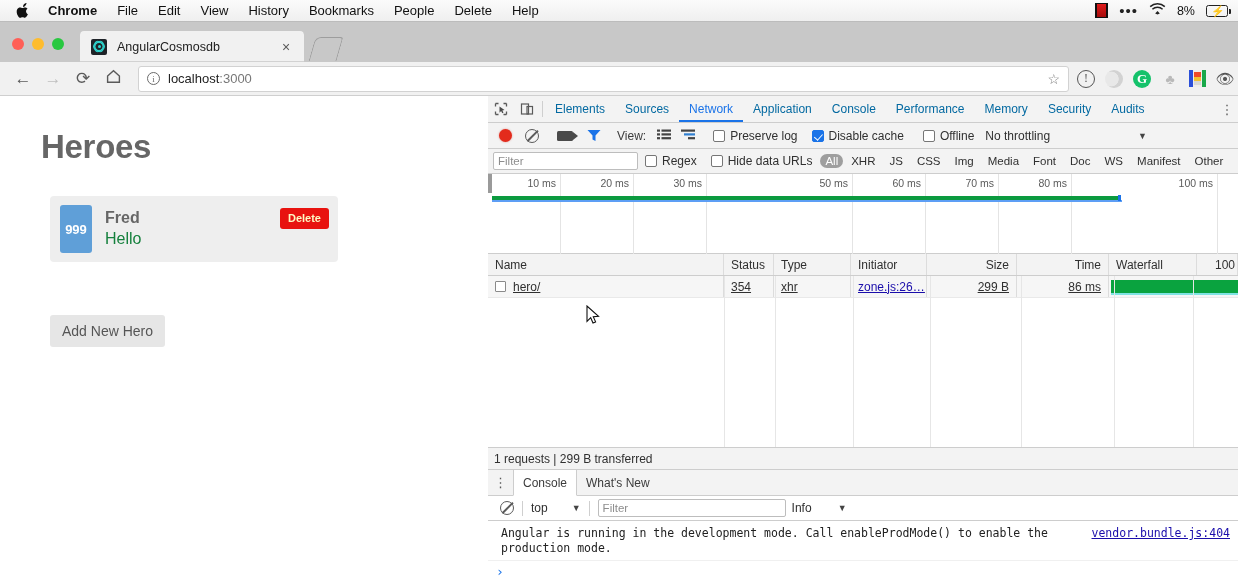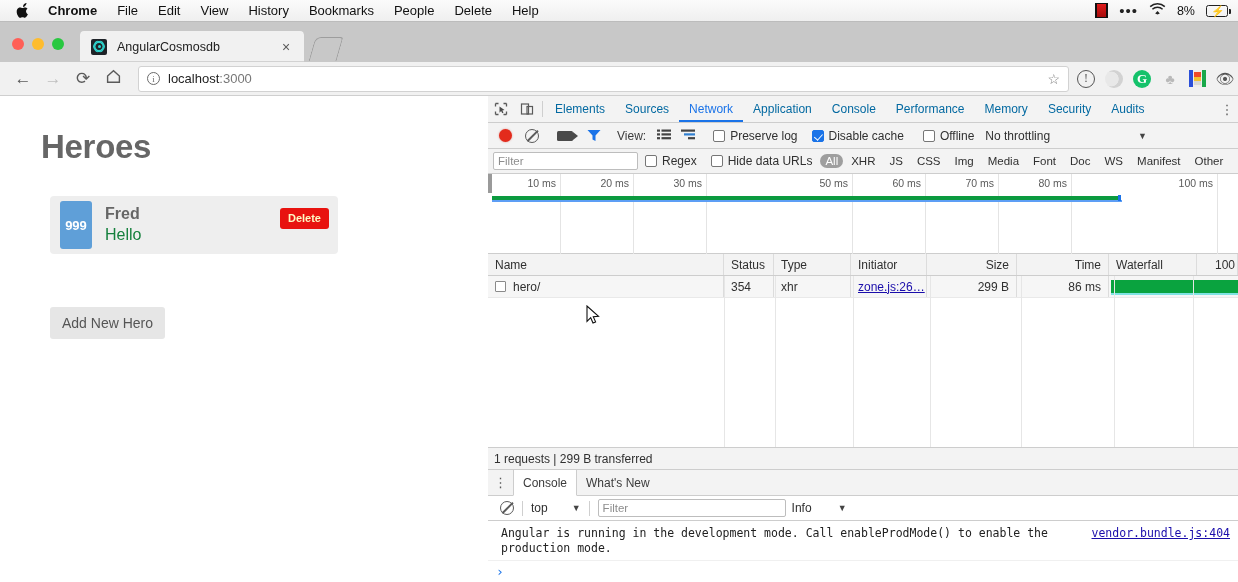--- a/index.html
+++ b/index.html
@@ -152,21 +152,21 @@
   .page {
     position: absolute; left: 8px; top: 96px; width: 488px; height: 486px;
     background: #fff; border-right: 1px solid #0ea5e9;
     overflow: hidden;
   }
   .heroes-title {
     margin: 32px 0 0 33px; font-size: 33px; font-weight: bold; color: #666;
     letter-spacing: -0.3px;
   }
   .hero-card {
-    margin: 30px 0 0 42px; width: 288px; height: 58px;
+    margin: 30px 0 0 42px; width: 288px; height: 66px;
     background: #EEEEEE; border-radius: 4px;
     display: flex; align-items: center; position: relative;
   }
   .hero-badge {
     margin-left: 10px; width: 32px; height: 48px; background: #5f9fd8;
     border-radius: 3px; color: #fff; font-size: 13px; font-weight: bold;
     display: flex; align-items: center; justify-content: center;
   }
   .hero-text { margin-left: 13px; }
   .hero-name { font-size: 16px; font-weight: bold; color: #666; line-height: 20px; }
@@ -287,21 +287,21 @@
   .col.c-status { width: 50px; }
   .col.c-type   { width: 77px; }
   .col.c-init   { width: 76px; }
   .col.c-size   { width: 90px; justify-content: flex-end; }
   .col.c-time   { width: 92px; justify-content: flex-end; }
   .col.c-wf     { width: 88px; }
   .col.c-wf2    { flex: 1; justify-content: flex-end; padding-right: 2px; }
   .net-rows { flex: 1; overflow: hidden; position: relative; }
   .net-row {
     height: 22px; display: flex; align-items: center; background: #f6f6f6;
-    border-bottom: 1px solid #e9e9e9; font-size: 12px;
+    border-bottom: 1px solid #e9e9e9; font-size: 12px; text-decoration: underline;
   }
   .rowchk {
     width: 11px; height: 11px; border: 1px solid #8a8a8a; background: #fff;
     border-radius: 1px; margin-right: 7px; flex: none;
   }
   .link { color: #1a0dab; text-decoration: underline; }
   .wf-bar-cell { flex: 1; height: 100%; position: relative; display:flex; align-items:center; }
   .wf-bar { position: absolute; left: 2px; top: 4px; height: 13px; width: 135px;
             background: #0aa33f; }
   .wf-bar::after { content:""; position:absolute; left:0; right:0; bottom:-2px; height:2px;

